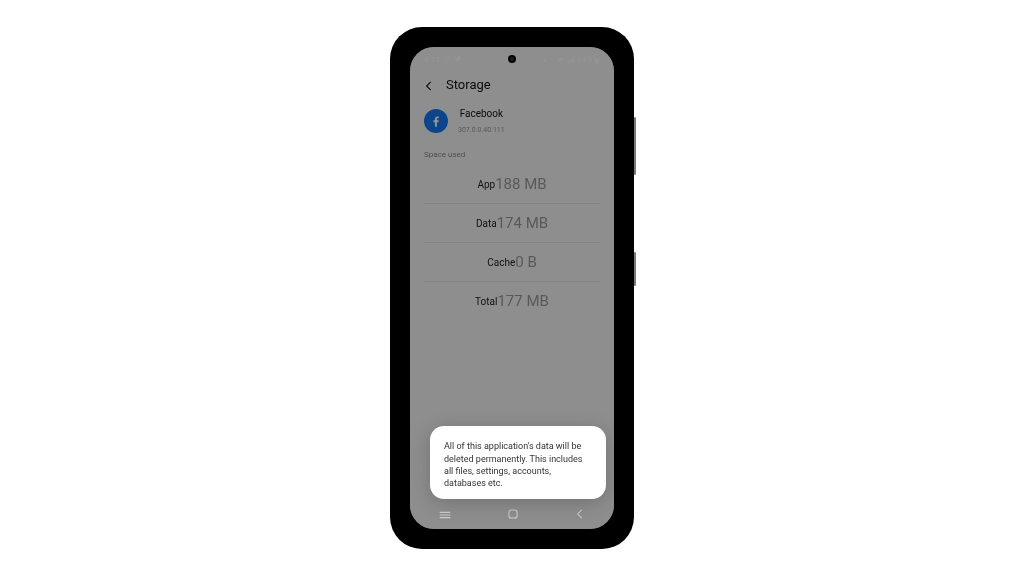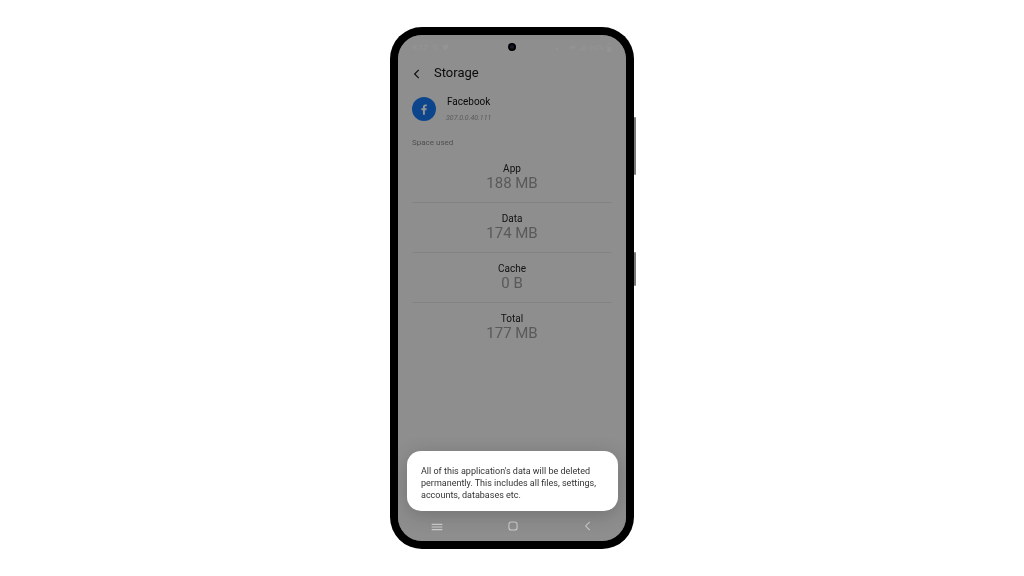--- a/index.html
+++ b/index.html
@@ -10,21 +10,21 @@
     display: flex;
     align-items: center;
     justify-content: center;
     font-family: -apple-system, BlinkMacSystemFont, "Segoe UI", Roboto, sans-serif;
   }
   .phone {
     width: 244px;
     height: 522px;
     background: #000;
     border-radius: 32px;
-    padding: 8px;
+    padding: 20px;
     position: relative;
   }
   .side-button {
     position: absolute;
     right: -2px;
     width: 2px;
     background: #7a7a7a;
     border-radius: 1px;
   }
   .side-button.b1 { top: 90px; height: 58px; }
@@ -90,45 +90,44 @@
     align-items: center;
     gap: 10px;
     padding: 10px 14px 14px 14px;
   }
   .app-icon {
     width: 24px; height: 24px; border-radius: 50%;
     background: #1877f2;
     display: flex; align-items: center; justify-content: center;
   }
   .app-name { font-size: 10px; color: #111; text-align: center; }
-  .app-version { font-size: 7px; color: #9b9b9b; margin-top: 7px; font-style: italic; }
+  .app-version { font-size: 7px; color: #9b9b9b; margin-top: 7px; }
   .section-label {
     font-size: 8px;
     color: #8a8a8a;
     padding: 2px 14px 6px 14px;
   }
   .row {
     display: flex;
-    justify-content: flex-end;
+    justify-content: center;
     align-items: center;
     padding: 10px 14px;
     font-size: 10px;
-    flex-direction: column;
   }
   .row-label { color: #222; }
   .row-value { color: #9a9a9a; font-size: 15px; }
   .divider {
     height: 1px;
     background: #e2e2e2;
     margin: 0 14px;
   }
   
   .modal {
     position: absolute;
-    left: 9px; right: 8px; bottom: 30px;
+    left: 20px; right: 8px; bottom: 30px;
     background: #fff;
     border-radius: 14px;
     padding: 14px 14px 10px 14px;
     z-index: 30;
     box-shadow: 0 4px 20px rgba(0,0,0,0.2);
   }
   .modal-text {
     font-size: 9px;
     line-height: 1.35;
     color: #333;

